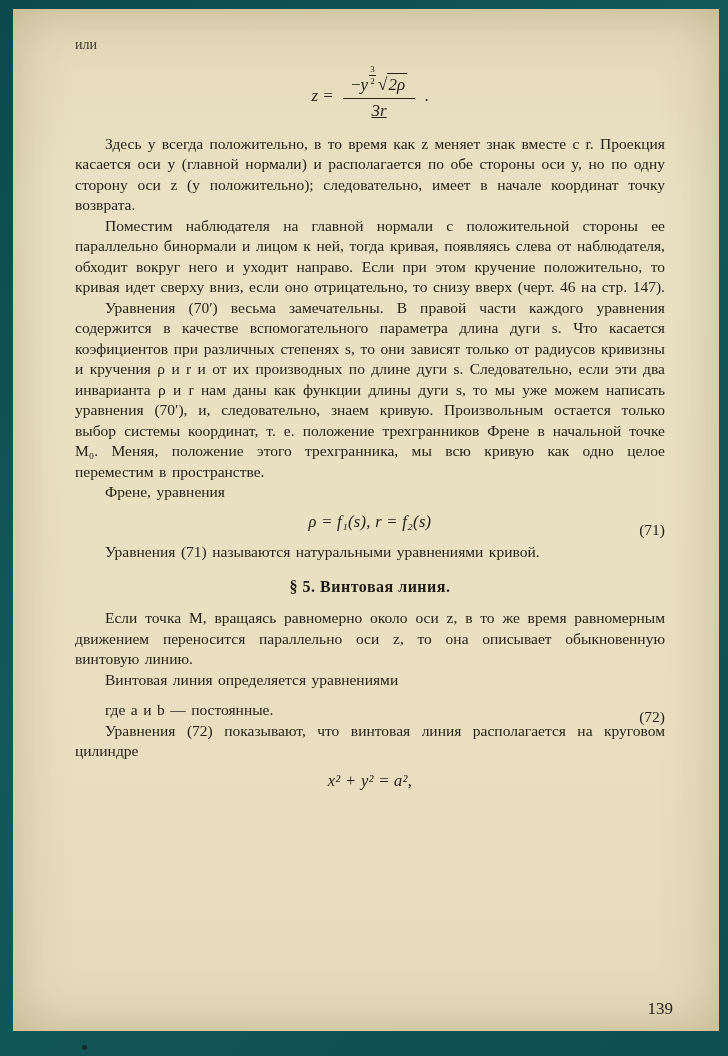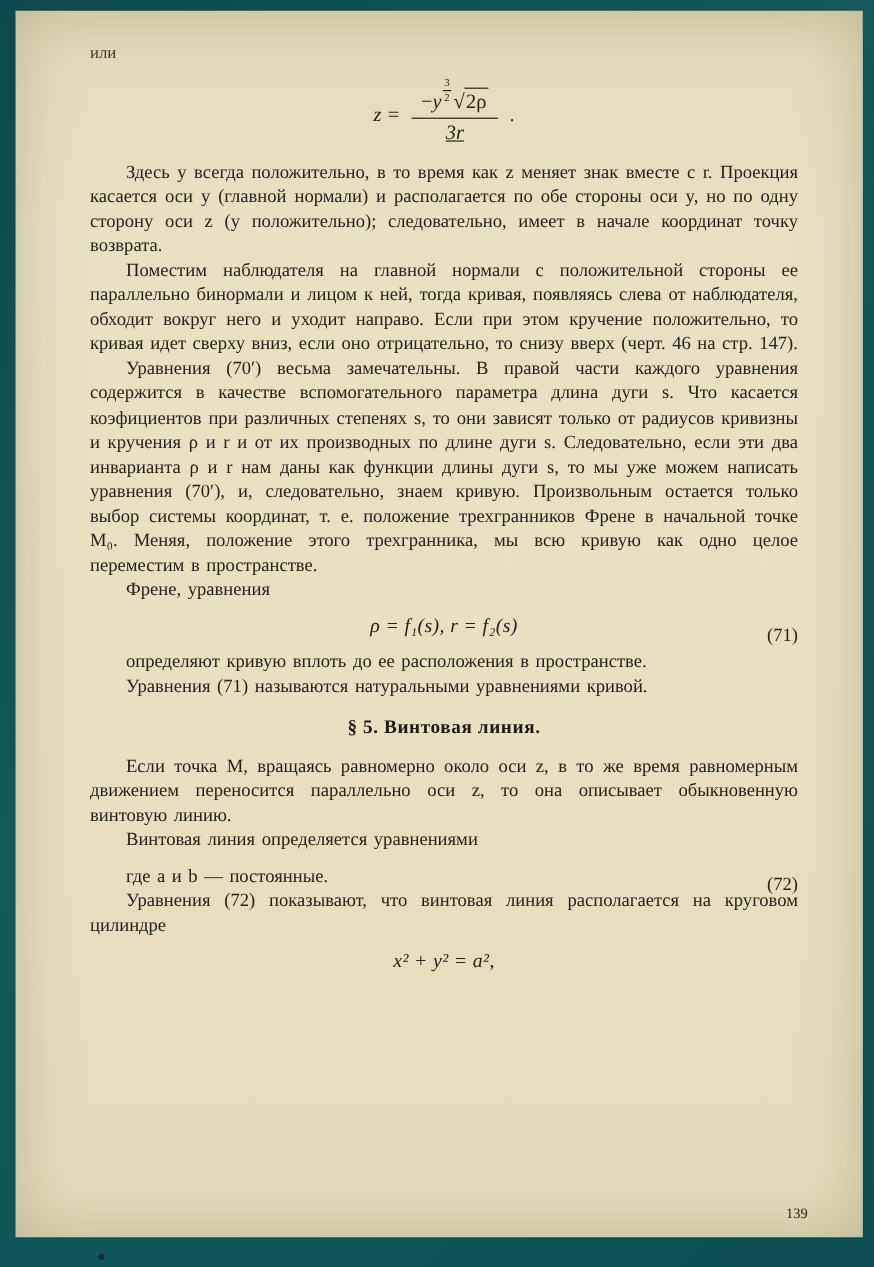--- a/index.html
+++ b/index.html
@@ -36,22 +36,22 @@
   
   .frac { display:inline-block; vertical-align:middle; text-align:center; margin:0 5px; }
   .frac .num { display:block; padding:2px 8px 3px 8px; border-bottom:1.4px solid #26221a; white-space:nowrap; }
   .frac .den { display:block; padding-top:2px;text-decoration:underline; }
   
   .stackexp { display:inline-block; vertical-align:top; position:relative; top:-9px;
               font-size:9px; line-height:1; text-align:center; font-style:normal; margin:0 2px 0 1px; }
   .stackexp .bar { display:block; border-top:1px solid #26221a; margin:1px 0; min-width:7px; }
   
   .sqrt-sign { font-style:normal; }
-  .radicand { border-top:1.2px solid #26221a; padding:1px 2px 0 1px; }
-  .page-number { position:absolute; right:46px; bottom:12px; font-size:12px; color:#26221a; }
+  .radicand { border-top:1.2px solid #26221a; padding:1px 2px 0 1px; font-style:italic; }
+  .page-number { position:absolute; right:46px; bottom:12px; font-size:17px; color:#26221a; }
   .spec { position:absolute; left:82px; bottom:6px; width:5px; height:5px; border-radius:50%; background:#15201e; opacity:.8; }
 </style>
 </head>
 <body>
 
 <div class="scan-border"></div>
 
 <div class="page">
   <div class="content">
 
@@ -73,21 +73,20 @@
 
 
     <p class="body">Уравнения (70′) весьма замечательны. В правой части каждого уравнения содержится в качестве вспомогательного параметра длина дуги s. Что касается коэфициентов при различных степенях s, то они зависят только от радиусов кривизны и кручения ρ и r и от их производных по длине дуги s. Следовательно, если эти два инварианта ρ и r нам даны как функции длины дуги s, то мы уже можем написать уравнения (70′), и, следовательно, знаем кривую. Произвольным остается только выбор системы координат, т. е. положение трехгранников Френе в начальной точке M₀. Меняя, положение этого трехгранника, мы всю кривую как одно целое переместим в пространстве.</p>
     <p class="body">Френе, уравнения</p>
 
     <div class="eq-row">
       <span class="eq-body">ρ = f₁(s),   r = f₂(s)</span>
       <span class="eq-tag">(71)</span>
     </div>
 
-    <p class="body">определяют кривую вплоть до ее расположения в пространстве.</p>
     <p class="body">Уравнения (71) называются натуральными уравнениями кривой.</p>
 
     <h2 class="section-heading">§ 5. Винтовая линия.</h2>
 
     <p class="body">Если точка M, вращаясь равномерно около оси z, в то же время равномерным движением переносится параллельно оси z, то она описывает обыкновенную винтовую линию.</p>
     <p class="body">Винтовая линия определяется уравнениями</p>
 
     <div class="eq-row">
       <span class="eq-tag">(72)</span>
     </div>

